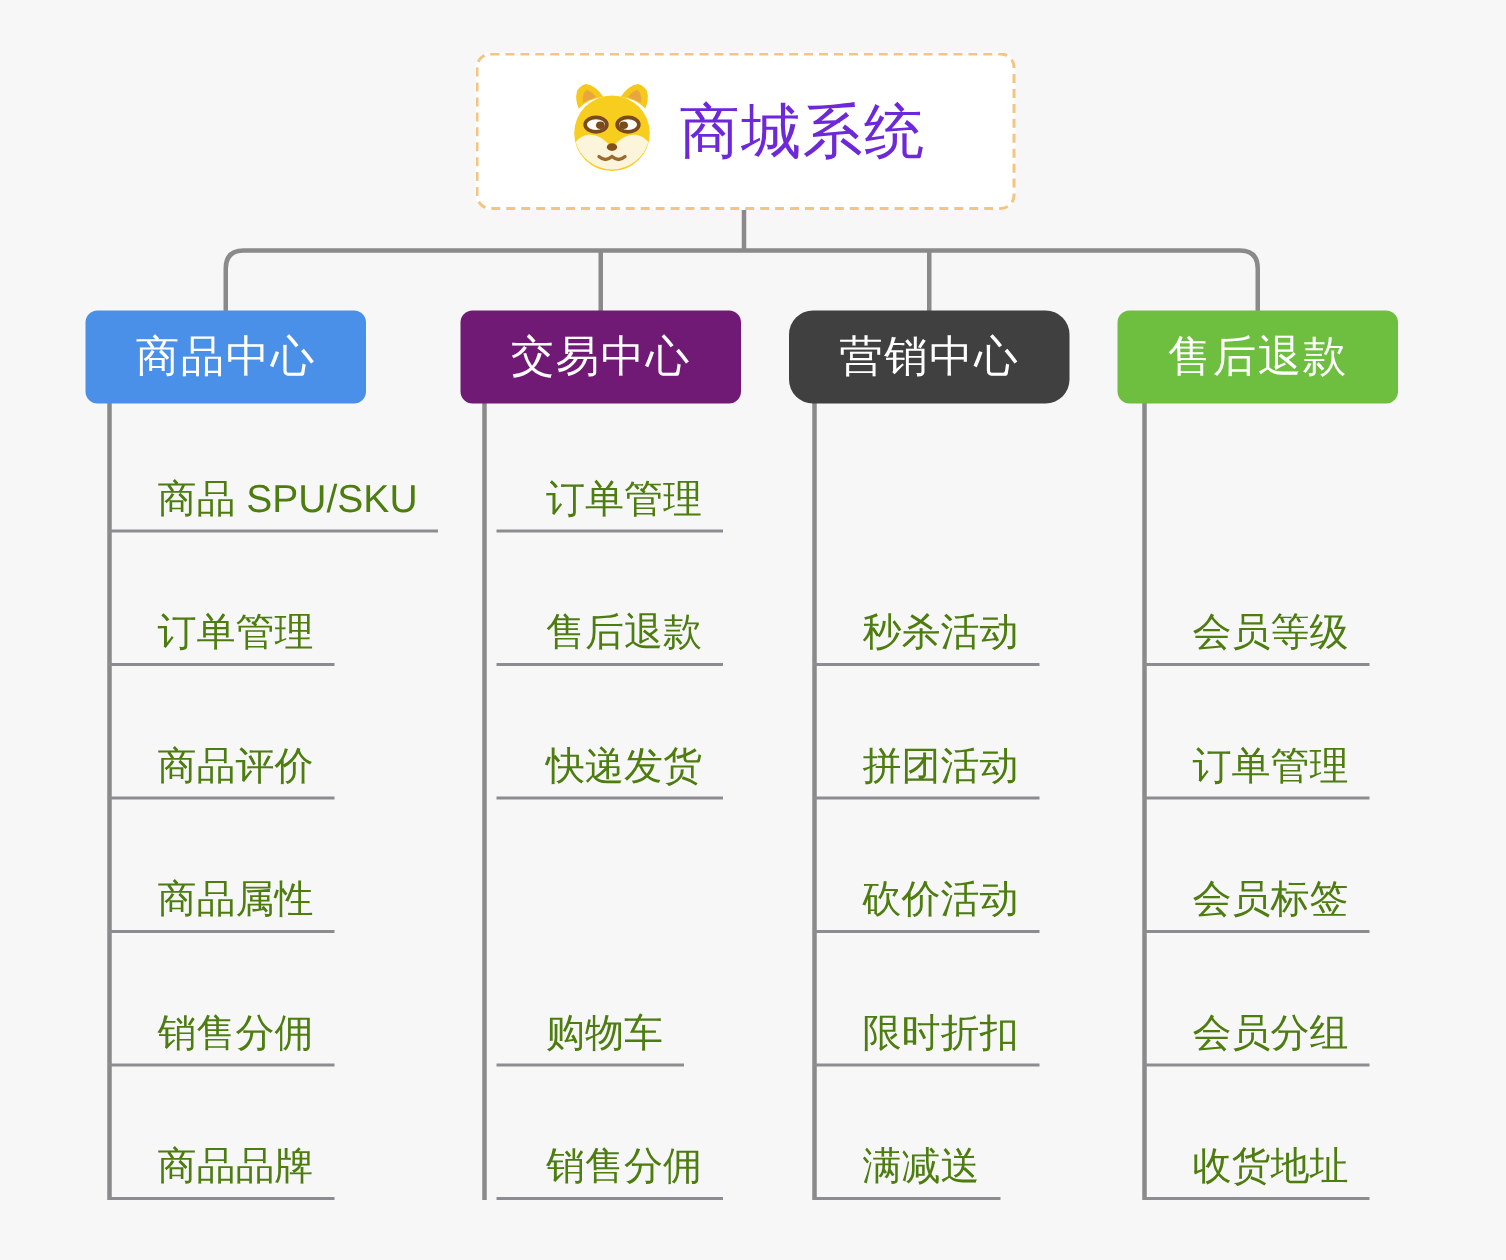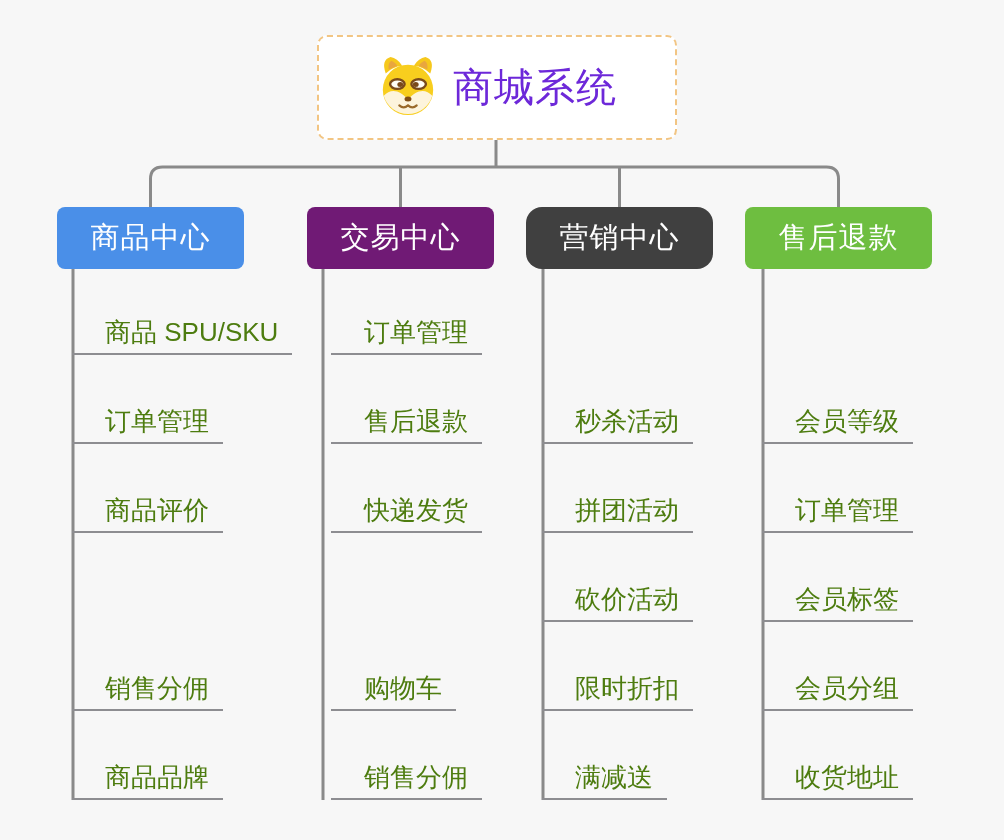--- a/index.html
+++ b/index.html
@@ -79,20 +79,21 @@
   </div>
 
   <div class="branch b0" style="background: rgb(74, 143, 232);">商品中心</div>
   <div class="branch b1" style="background: #701a75; font-family: Liberation Mono, monospace;">交易中心</div>
   <div class="branch b2" style="background: #404040; border-radius: 16px;">营销中心</div>
   <div class="branch b3" style="background: rgb(110, 190, 64);">售后退款</div>
 
   <div class="leaf c0 r0">商品 SPU/SKU</div>
   <div class="leaf c0 r1">订单管理</div>
   <div class="leaf c0 r2">商品评价</div>
+  <div class="leaf c0 r3">商品属性</div>
   <div class="leaf c0 r4">销售分佣</div>
   <div class="leaf c0 r5">商品品牌</div>
 
   <div class="leaf c1 r0">订单管理</div>
   <div class="leaf c1 r1">售后退款</div>
   <div class="leaf c1 r2">快递发货</div>
   <div class="leaf c1 r4">购物车</div>
   <div class="leaf c1 r5">销售分佣</div>
 
   <div class="leaf c2 r1">秒杀活动</div>

